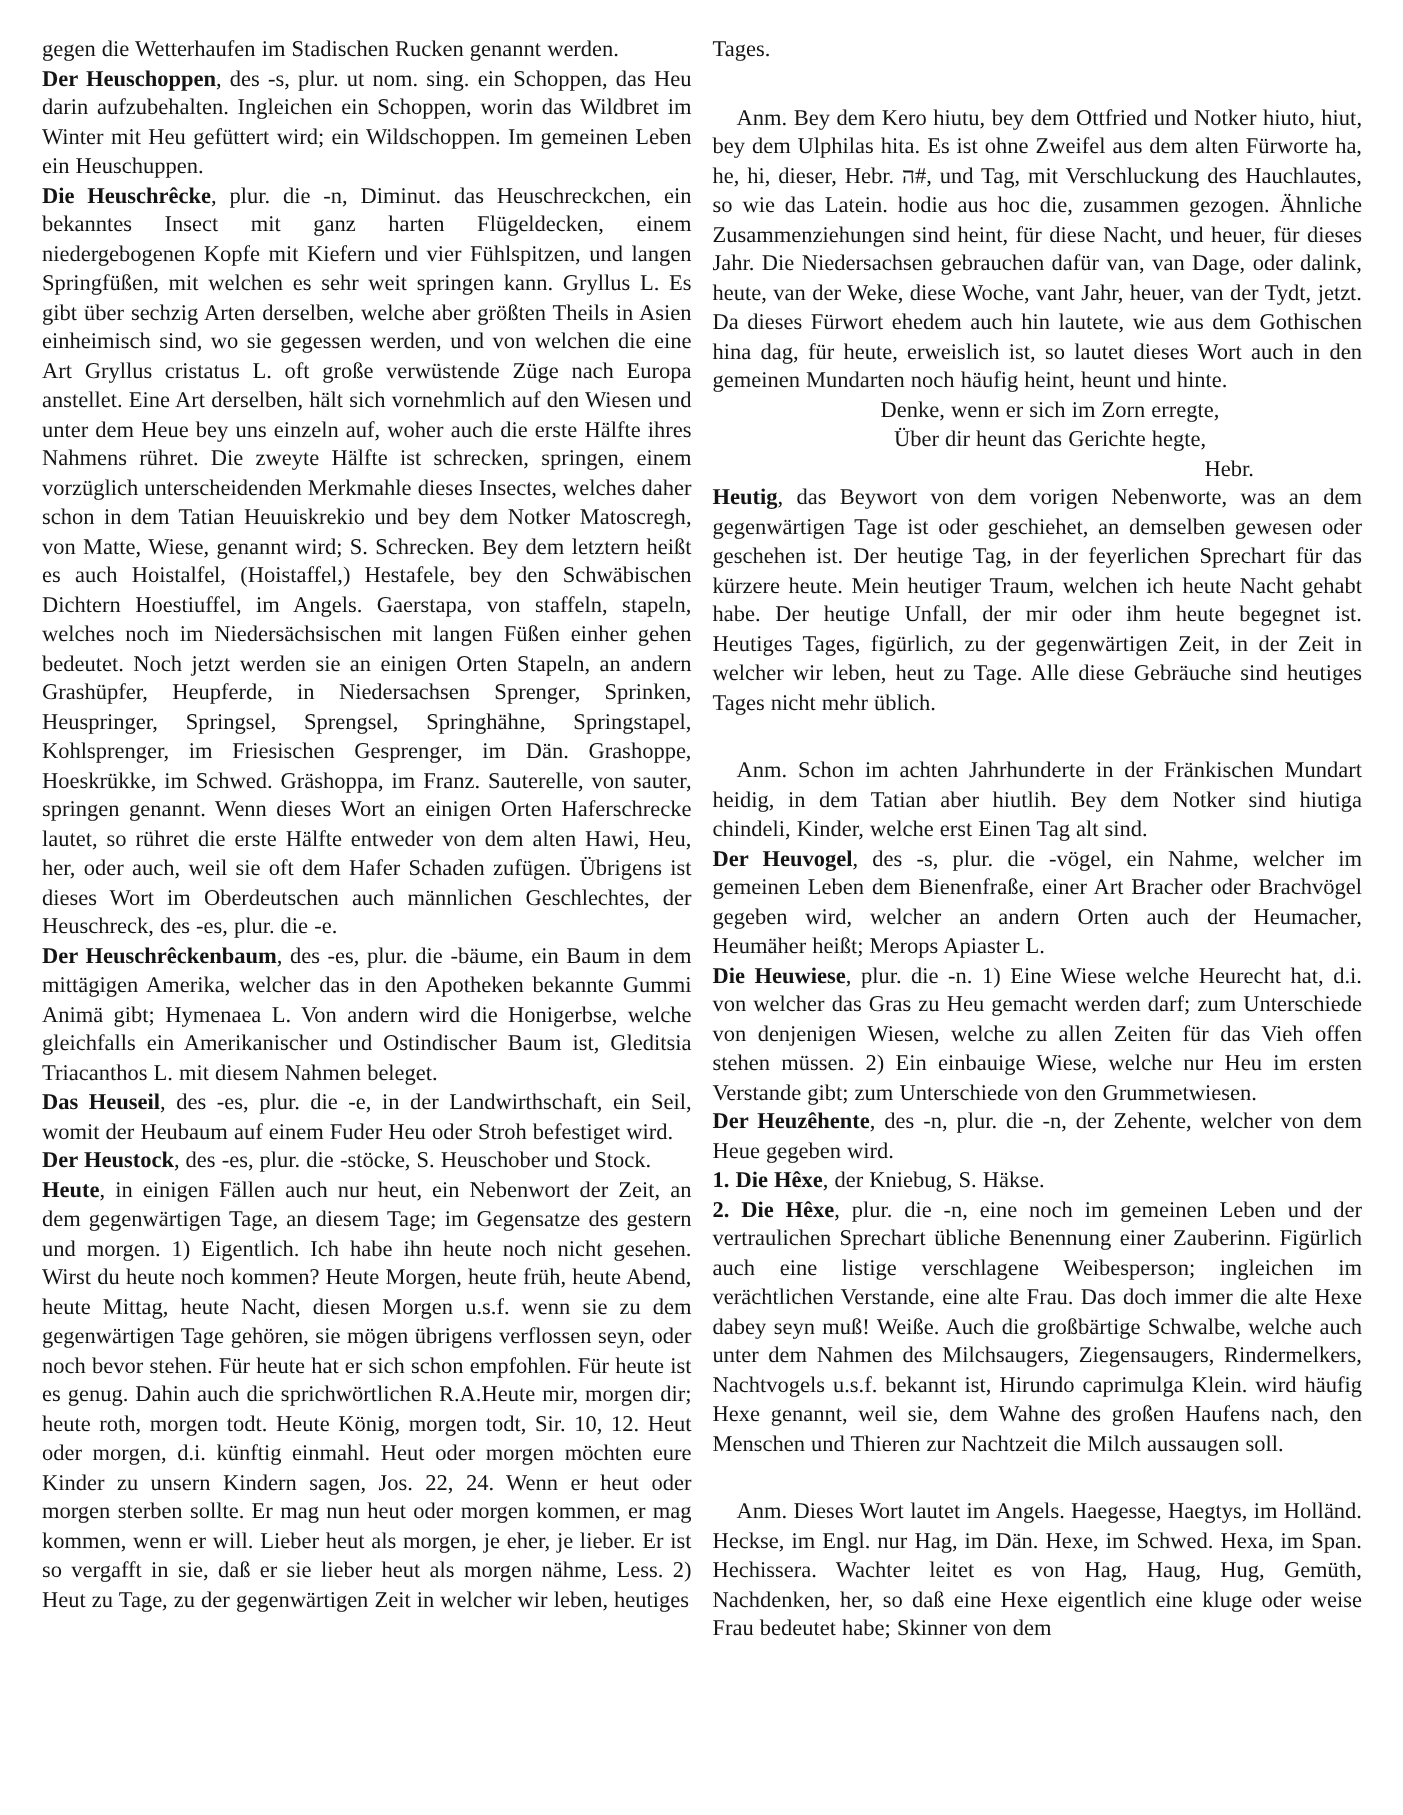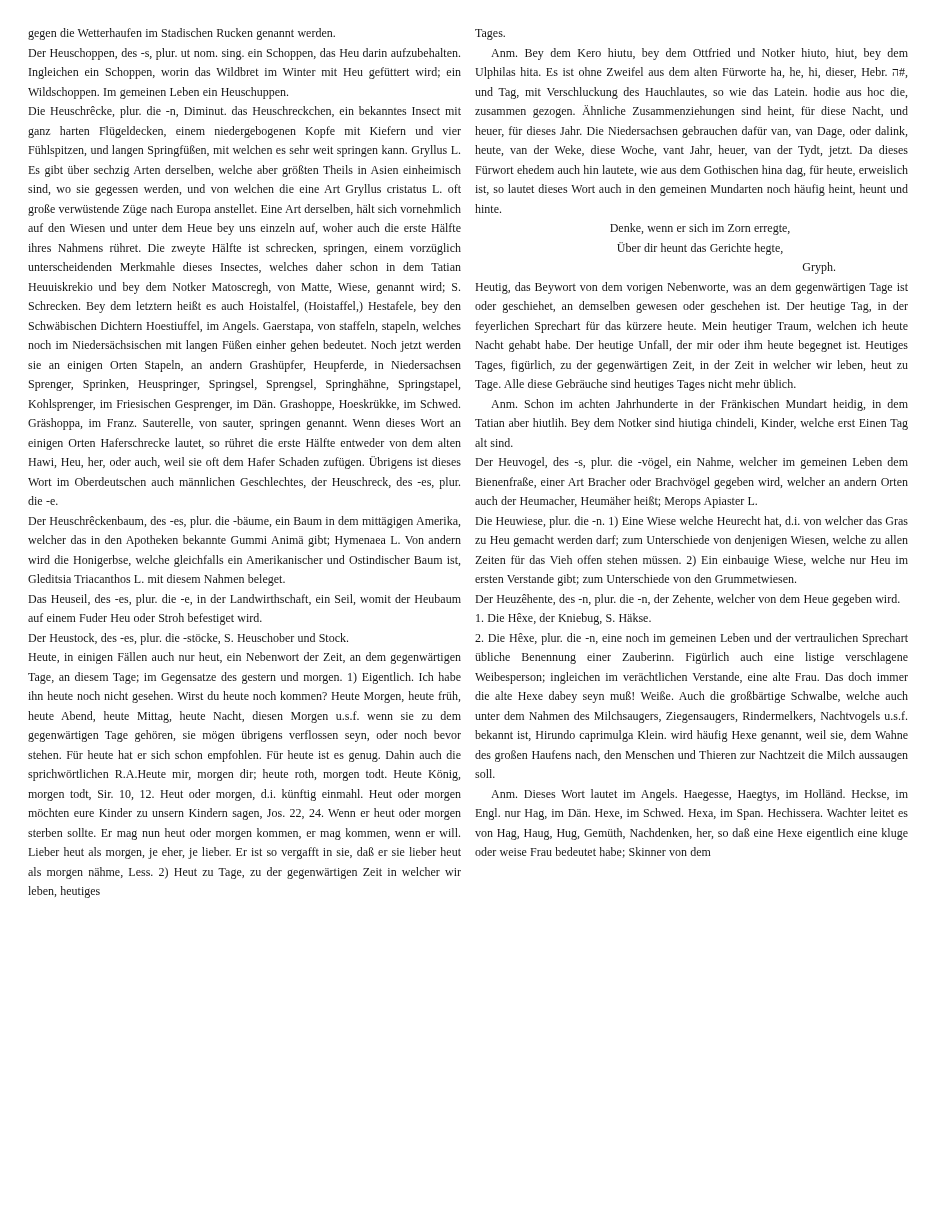--- a/index.html
+++ b/index.html
@@ -18,31 +18,31 @@
   }
   .columns {
     display: flex;
     gap: 14px;
     align-items: flex-start;
   }
   .col { flex: 1 1 0; min-width: 0; }
   p.para {
     margin: 0;
     font-family: "Liberation Serif", "DejaVu Serif", serif;
-    font-size: 12px;
+    font-size: 15px;
     line-height: 19.5px;
     text-align: justify;
     word-spacing: 0.02em;
   }
   p.para.plain  { text-indent: 0; }
   p.para.entry  { text-indent: 0; }
-  p.para.indent { text-indent: 16px; }
+  p.para.indent { text-indent: 16px; margin-top: 26px; }
   p.para.verse  { text-align: center; text-indent: 0; padding-left: 17px; }
   p.para.sig    { text-align: right; padding-right: 72px; }
-  .b { font-weight: normal; }
+  .b { font-weight: bold; }
   .i { }
   .page-number {
     position: absolute;
     left: 28px;
     top: 1224px;
     font-family: Liberation Sans, sans-serif;
     font-size: 14px;
     line-height: 18px;
     color: #6d28d9;
   }
@@ -59,21 +59,21 @@
         <p class="para entry"><span class="b">Der Heuschrêckenbaum</span><span>, des -es, </span><span class="i">plur.</span><span> die -bäume, ein Baum in dem mittägigen Amerika, welcher das in den Apotheken bekannte Gummi Animä gibt; </span><span class="i">Hymenaea L.</span><span> Von andern wird die Honigerbse, welche gleichfalls ein Amerikanischer und Ostindischer Baum ist, </span><span class="i">Gleditsia Triacanthos L.</span><span> mit diesem Nahmen beleget.</span></p>
         <p class="para entry"><span class="b">Das Heuseil</span><span>, des -es, </span><span class="i">plur.</span><span> die -e, in der Landwirthschaft, ein Seil, womit der Heubaum auf einem Fuder Heu oder Stroh befestiget wird.</span></p>
         <p class="para entry"><span class="b">Der Heustock</span><span>, des -es, </span><span class="i">plur.</span><span> die -stöcke, S. Heuschober und Stock.</span></p>
         <p class="para entry"><span class="b">Heute</span><span>, in einigen Fällen auch nur heut, ein Nebenwort der Zeit, an dem gegenwärtigen Tage, an diesem Tage; im Gegensatze des gestern und morgen. 1) Eigentlich. Ich habe ihn heute noch nicht gesehen. Wirst du heute noch kommen? Heute Morgen, heute früh, heute Abend, heute Mittag, heute Nacht, diesen Morgen u.s.f. wenn sie zu dem gegenwärtigen Tage gehören, sie mögen übrigens verflossen seyn, oder noch bevor stehen. Für heute hat er sich schon empfohlen. Für heute ist es genug. Dahin auch die sprichwörtlichen R.A.Heute mir, morgen dir; heute roth, morgen todt. Heute König, morgen todt, Sir. 10, 12. Heut oder morgen, d.i. künftig einmahl. Heut oder morgen möchten eure Kinder zu unsern Kindern sagen, Jos. 22, 24. Wenn er heut oder morgen sterben sollte. Er mag nun heut oder morgen kommen, er mag kommen, wenn er will. Lieber heut als morgen, je eher, je lieber. Er ist so vergafft in sie, daß er sie lieber heut als morgen nähme, Less. 2) Heut zu Tage, zu der gegenwärtigen Zeit in welcher wir leben, heutiges</span></p>
       </div>
     <div class="col" id="col-right">
         <p class="para plain"><span>Tages.</span></p>
         <p class="para indent"><span>Anm. Bey dem Kero </span><span class="i">hiutu</span><span>, bey dem Ottfried und Notker </span><span class="i">hiuto, hiut</span><span>, bey dem Ulphilas </span><span class="i">hita</span><span>. Es ist ohne Zweifel aus dem alten Fürworte ha, he, hi, dieser, Hebr. ה#, und Tag, mit Verschluckung des Hauchlautes, so wie das Latein. </span><span class="i">hodie</span><span> aus </span><span class="i">hoc die</span><span>, zusammen gezogen. Ähnliche Zusammenziehungen sind heint, für diese Nacht, und heuer, für dieses Jahr. Die Niedersachsen gebrauchen dafür van, van Dage, oder dalink, heute, van der Weke, diese Woche, vant Jahr, heuer, van der Tydt, jetzt. Da dieses Fürwort ehedem auch </span><span class="i">hin</span><span> lautete, wie aus dem Gothischen </span><span class="i">hina dag</span><span>, für heute, erweislich ist, so lautet dieses Wort auch in den gemeinen Mundarten noch häufig heint, heunt und hinte.</span></p>
         <p class="para verse"><span>Denke, wenn er sich im Zorn erregte,</span></p>
         <p class="para verse"><span>Über dir heunt das Gerichte hegte,</span></p>
-        <p class="para sig"><span>Gryph.</span></p>
+        <p class="para sig"><span>Hebr.</span></p>
         <p class="para entry"><span class="b">Heutig</span><span>, das Beywort von dem vorigen Nebenworte, was an dem gegenwärtigen Tage ist oder geschiehet, an demselben gewesen oder geschehen ist. Der heutige Tag, in der feyerlichen Sprechart für das kürzere heute. Mein heutiger Traum, welchen ich heute Nacht gehabt habe. Der heutige Unfall, der mir oder ihm heute begegnet ist. Heutiges Tages, figürlich, zu der gegenwärtigen Zeit, in der Zeit in welcher wir leben, heut zu Tage. Alle diese Gebräuche sind heutiges Tages nicht mehr üblich.</span></p>
         <p class="para indent"><span>Anm. Schon im achten Jahrhunderte in der Fränkischen Mundart </span><span class="i">heidig</span><span>, in dem Tatian aber </span><span class="i">hiutlih</span><span>. Bey dem Notker sind </span><span class="i">hiutiga chindeli</span><span>, Kinder, welche erst Einen Tag alt sind.</span></p>
         <p class="para entry"><span class="b">Der Heuvogel</span><span>, des -s, </span><span class="i">plur.</span><span> die -vögel, ein Nahme, welcher im gemeinen Leben dem Bienenfraße, einer Art Bracher oder Brachvögel gegeben wird, welcher an andern Orten auch der Heumacher, Heumäher heißt; </span><span class="i">Merops Apiaster L.</span></p>
         <p class="para entry"><span class="b">Die Heuwiese</span><span>, </span><span class="i">plur.</span><span> die -n. 1) Eine Wiese welche Heurecht hat, d.i. von welcher das Gras zu Heu gemacht werden darf; zum Unterschiede von denjenigen Wiesen, welche zu allen Zeiten für das Vieh offen stehen müssen. 2) Ein einbauige Wiese, welche nur Heu im ersten Verstande gibt; zum Unterschiede von den Grummetwiesen.</span></p>
         <p class="para entry"><span class="b">Der Heuzêhente</span><span>, des -n, </span><span class="i">plur.</span><span> die -n, der Zehente, welcher von dem Heue gegeben wird.</span></p>
         <p class="para entry"><span class="b">1. Die Hêxe</span><span>, der Kniebug, S. Häkse.</span></p>
         <p class="para entry"><span class="b">2. Die Hêxe</span><span>, </span><span class="i">plur.</span><span> die -n, eine noch im gemeinen Leben und der vertraulichen Sprechart übliche Benennung einer Zauberinn. Figürlich auch eine listige verschlagene Weibesperson; ingleichen im verächtlichen Verstande, eine alte Frau. Das doch immer die alte Hexe dabey seyn muß! Weiße. Auch die großbärtige Schwalbe, welche auch unter dem Nahmen des Milchsaugers, Ziegensaugers, Rindermelkers, Nachtvogels u.s.f. bekannt ist, </span><span class="i">Hirundo caprimulga Klein.</span><span> wird häufig Hexe genannt, weil sie, dem Wahne des großen Haufens nach, den Menschen und Thieren zur Nachtzeit die Milch aussaugen soll.</span></p>
         <p class="para indent"><span>Anm. Dieses Wort lautet im Angels. </span><span class="i">Haegesse, Haegtys</span><span>, im Holländ. </span><span class="i">Heckse</span><span>, im Engl. nur </span><span class="i">Hag</span><span>, im Dän. Hexe, im Schwed. </span><span class="i">Hexa</span><span>, im Span. </span><span class="i">Hechissera</span><span>. Wachter leitet es von Hag, Haug, Hug, Gemüth, Nachdenken, her, so daß eine Hexe eigentlich eine kluge oder weise Frau bedeutet habe; Skinner von dem</span></p>
       </div>
   </div>

